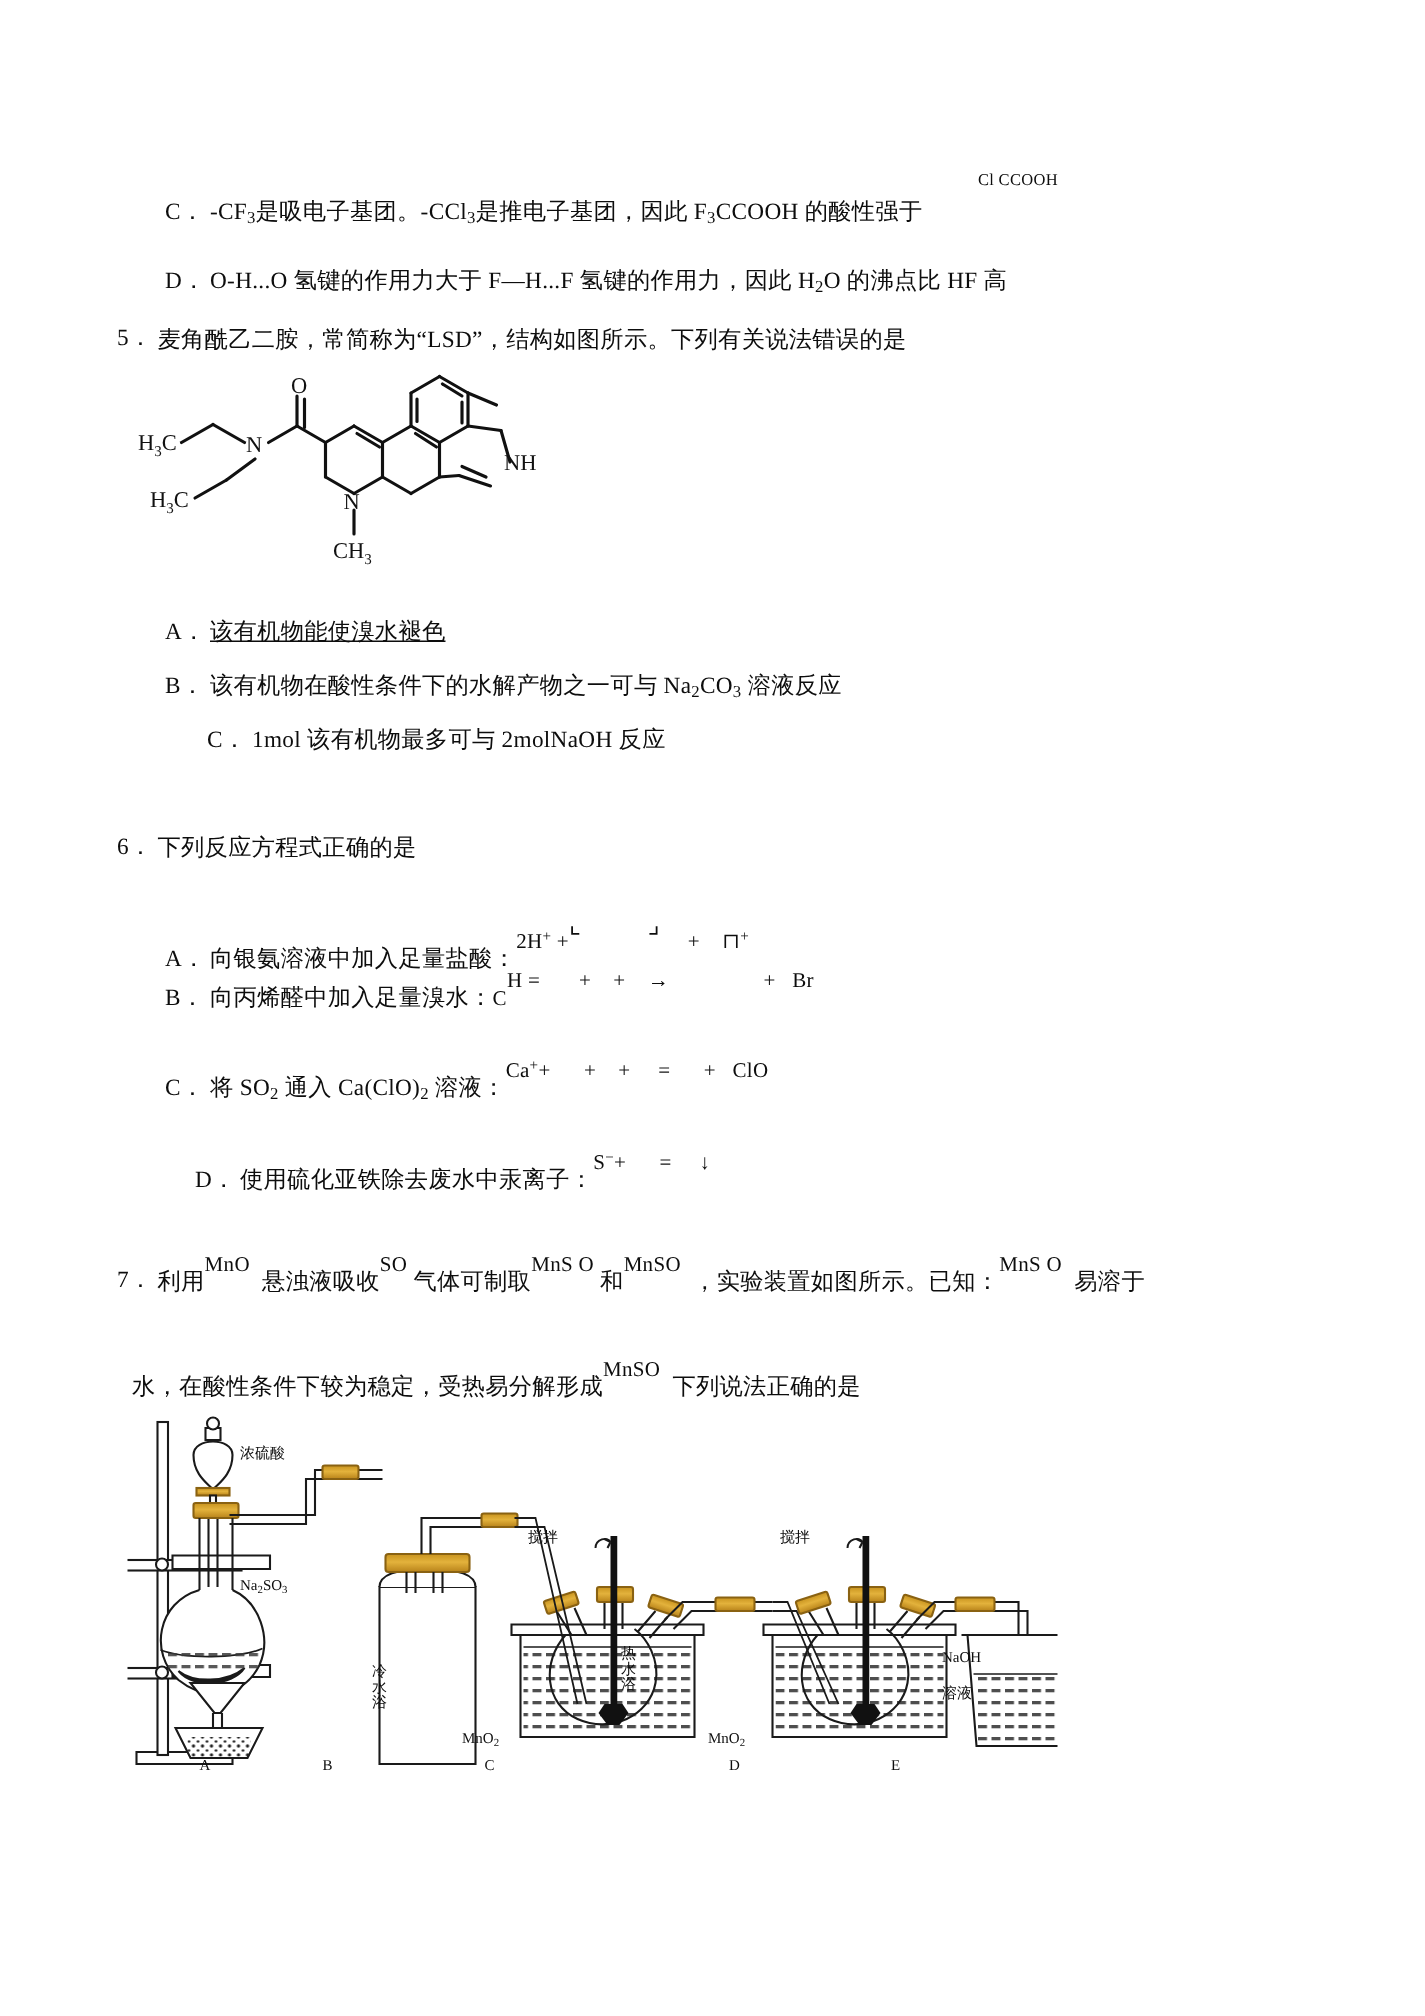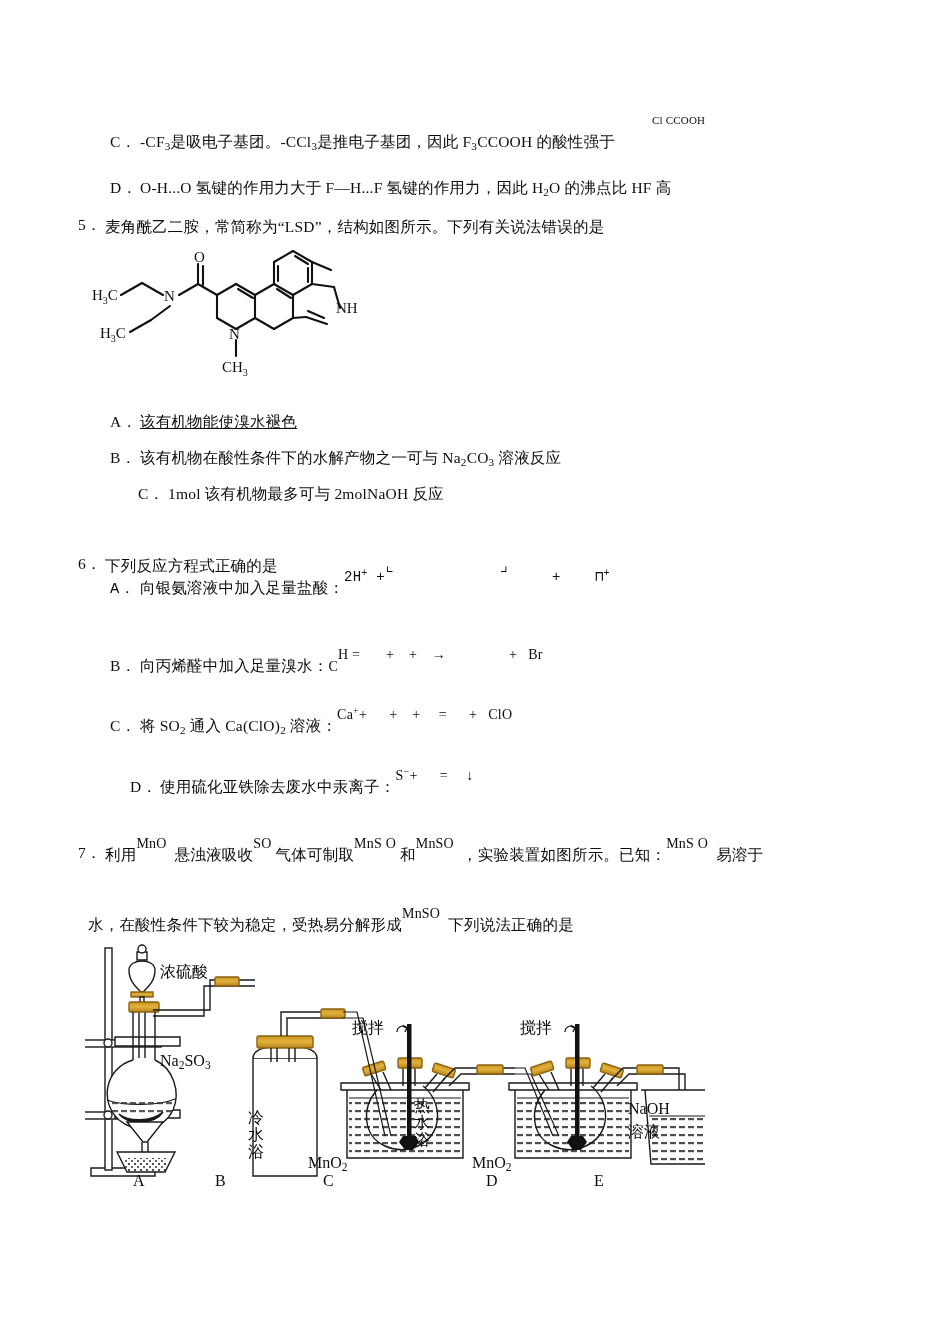--- a/index.html
+++ b/index.html
@@ -72,21 +72,21 @@
     position: absolute;
     left: 85px;
     top: 940px;
     width: 620px;
     height: 255px;
   }
   .apparatus svg { display: block; }
 
   .dlabel {
     position: absolute;
-    font-size: 16px;
+    font-size: 10px;
     white-space: nowrap;
   }
 </style>
 </head>
 <body>
 
 <div class="page">
 
   <div class="line" style="left:110px; top:130px;">
     <span class="opt-label">C．</span><span><span>-CF</span><sub>3</sub><span>是吸电子基团。-CCl</span><sub>3</sub><span>是推电子基团，因此 F</span><sub>3</sub><span>CCOOH 的酸性强于</span></span>
@@ -175,21 +175,21 @@
   </div>
 
   <div class="line" style="left:110px; top:482px;margin-left:28px;">
     <span class="opt-label">C．</span><span>1mol 该有机物最多可与 2molNaOH 反应</span>
   </div>
 
 
   <div class="qnum" style="left:78px; top:554px;">6．</div>
   <div class="line" style="left:105px; top:554px;">下列反应方程式正确的是</div>
 
-  <div class="line" style="left:110px; top:576px;font-family:Liberation Mono, monospace;">
+  <div class="line" style="left:110px; top:626px;">
     <span class="opt-label">A．</span><span>向银氨溶液中加入足量盐酸：</span><span class="raise"><span>2H</span><sup>+</sup><span> +</span><span class="bracket">⌞</span><span>&nbsp;&nbsp;&nbsp;&nbsp;&nbsp;&nbsp;&nbsp;&nbsp;&nbsp;&nbsp;&nbsp;&nbsp;</span><span class="bracket">⌟</span><span>&nbsp;&nbsp;&nbsp;&nbsp;&nbsp;</span><span>+</span><span>&nbsp;&nbsp;&nbsp;&nbsp;</span><span>⊓</span><sup>+</sup></span>
   </div>
 
   <div class="line" style="left:110px; top:654px;">
     <span class="opt-label">B．</span><span>向丙烯醛中加入足量溴水：</span><span style="font-size:14px;"><span>C</span><span class="raise">H</span><span class="raise">&nbsp;</span><span class="raise">=</span><span class="raise">&nbsp;&nbsp;&nbsp;&nbsp;&nbsp;&nbsp;&nbsp;</span><span class="raise">+</span><span class="raise">&nbsp;&nbsp;&nbsp;&nbsp;</span><span class="raise">+</span><span class="raise">&nbsp;&nbsp;&nbsp;&nbsp;</span><span class="raise">→</span><span class="raise">&nbsp;&nbsp;&nbsp;&nbsp;&nbsp;&nbsp;&nbsp;&nbsp;&nbsp;&nbsp;&nbsp;&nbsp;&nbsp;&nbsp;&nbsp;&nbsp;&nbsp;</span><span class="raise">+</span><span class="raise">&nbsp;&nbsp;&nbsp;</span><span class="raise">Br</span></span>
   </div>
 
   <div class="line" style="left:110px; top:714px;">
     <span class="opt-label">C．</span><span><span>将 SO</span><sub>2</sub><span> 通入 Ca(ClO)</span><sub>2</sub><span> 溶液：</span></span><span class="raise"><span>Ca</span><sup>+</sup><span>+</span><span>&nbsp;&nbsp;&nbsp;&nbsp;&nbsp;&nbsp;</span><span>+</span><span>&nbsp;&nbsp;&nbsp;&nbsp;</span><span>+</span><span>&nbsp;&nbsp;&nbsp;&nbsp;&nbsp;</span><span>=</span><span>&nbsp;&nbsp;&nbsp;&nbsp;&nbsp;&nbsp;</span><span>+</span><span>&nbsp;&nbsp;&nbsp;</span><span>ClO</span></span>
   </div>

